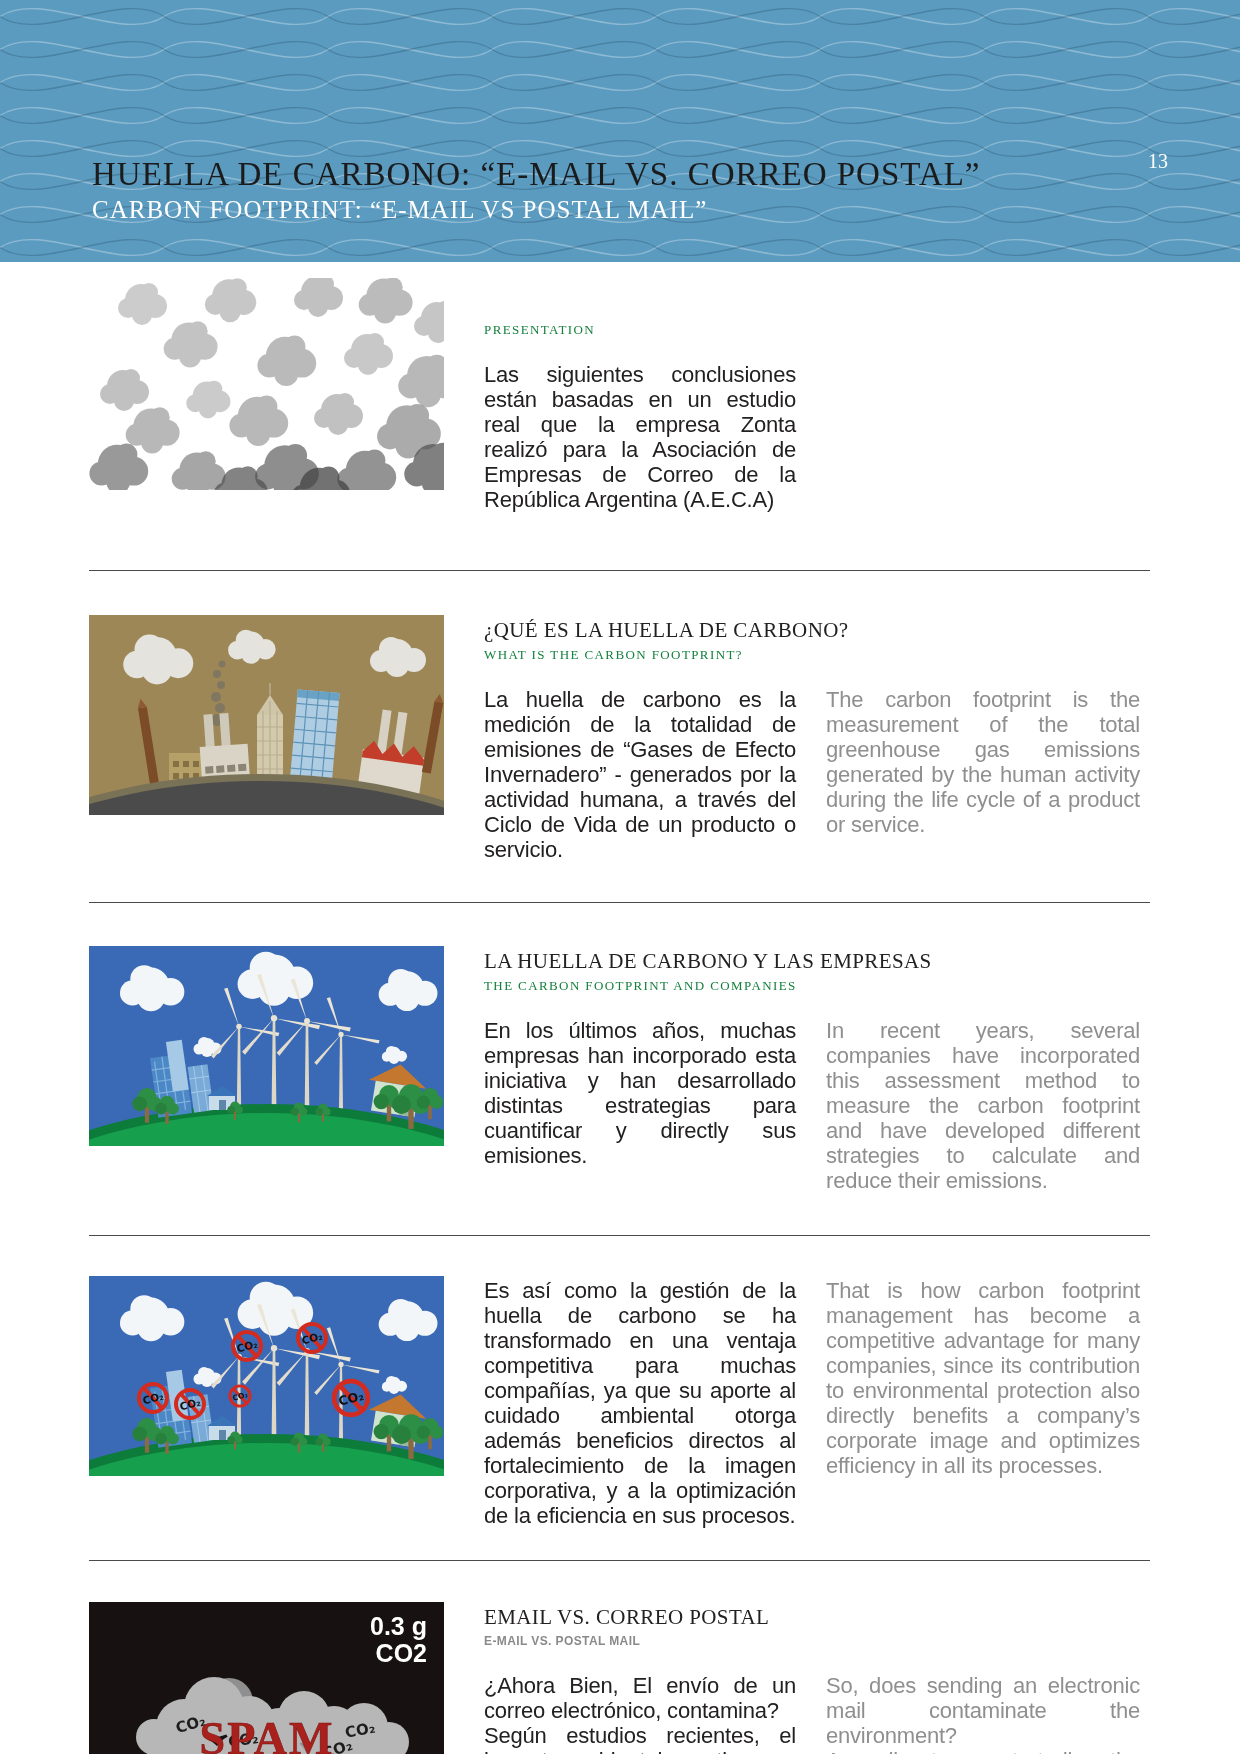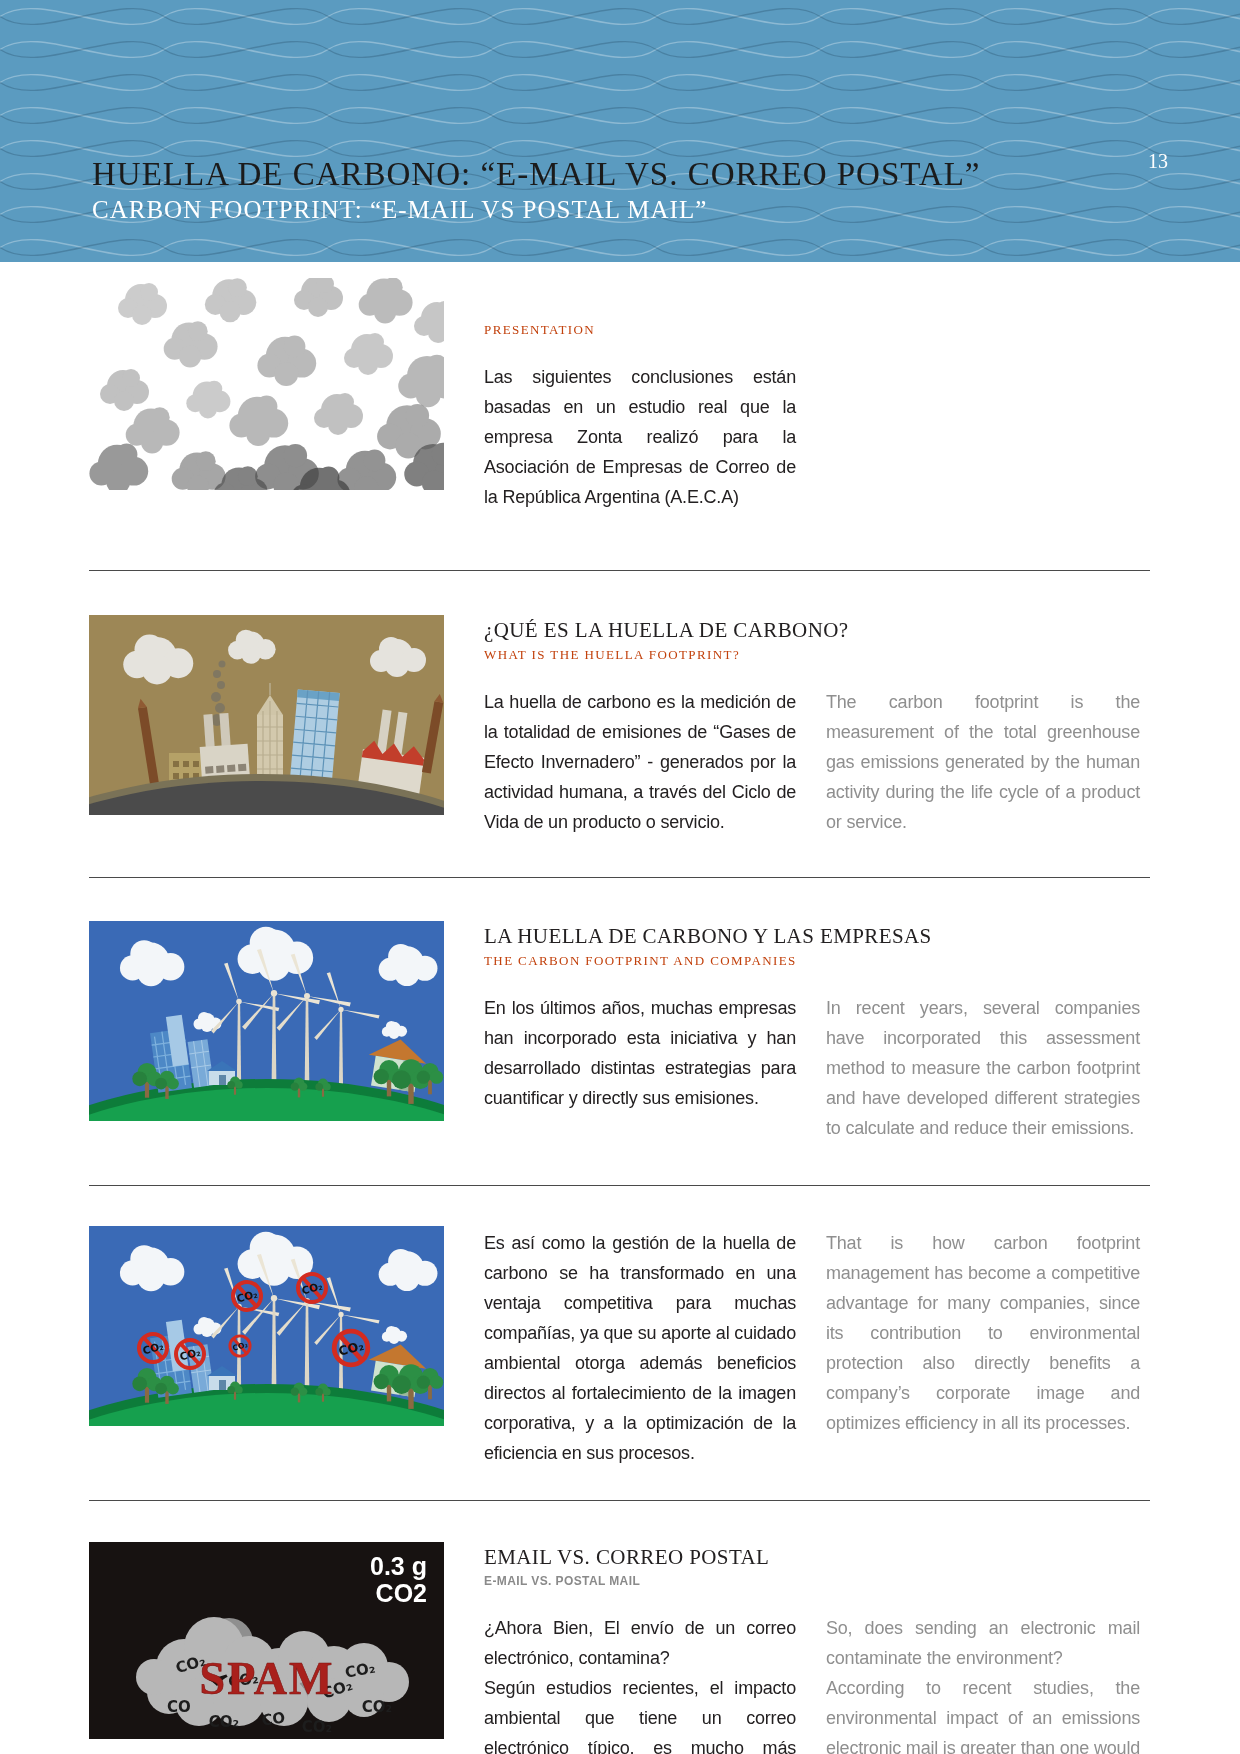--- a/index.html
+++ b/index.html
@@ -18,25 +18,25 @@
   .r1{padding:16px 0 58px 0;}
   .r2{padding:44px 0 40px 0;}
   .r3{padding:43px 0 42px 0;}
   .r4{padding:40px 0 32px 0;}
   .r5{padding:41px 0 0 0;}
   figure.fig{margin:0;width:355px;flex:none;}
   figure.fig svg{display:block;}
   .texts{margin-left:40px;flex:1;padding-top:2px;}
   .r1 .texts{padding-top:40px;}
   h3.sec{margin:0;font:400 21px/26px "Liberation Serif",serif;color:#232021;letter-spacing:.4px;}
-  .sub{margin-top:4px;font:400 13px/16px "Liberation Serif",serif;color:#c2410c;letter-spacing:1.4px;}
+  .sub{margin-top:4px;font:400 13px/16px "Liberation Serif",serif;color:#15803d;letter-spacing:1.4px;}
   .sub.sans{font:700 12px/15px "Liberation Sans",sans-serif;color:#8a8a8a;letter-spacing:.4px;}
   .cols{display:flex;margin-top:24px;}
   .cols.nohead{margin-top:0;}
-  p.es,p.en{margin:0;font-size:18px;line-height:30px;text-align:justify;
+  p.es,p.en{margin:0;font-size:22px;line-height:25px;text-align:justify;
             letter-spacing:-0.2px;white-space:pre-line;}
   p.es{width:312px;color:#232021;}
   p.en{width:314px;margin-left:30px;color:#8f8f8f;}
   hr.div{border:none;border-top:1.5px solid #4a4a4a;margin:0;}
 </style>
 </head>
 <body>
 
 <svg width="0" height="0" style="position:absolute" aria-hidden="true">
   <defs>
@@ -239,21 +239,21 @@
           <g transform="rotate(10 340 140)">
             <rect x="336" y="86" width="9" height="72" fill="#7c4b28"></rect>
             <polygon points="336,86 345,86 340,78" fill="#8f5a33"></polygon>
           </g>
           <ellipse cx="172" cy="329" rx="340" ry="170" fill="#7a7257"></ellipse>
           <ellipse cx="172" cy="336" rx="340" ry="170" fill="#4b4b4b"></ellipse>
         </svg>
       </figure>
       <div class="texts">
         <h3 class="sec">¿QUÉ ES LA HUELLA DE CARBONO?</h3>
-        <div class="sub">WHAT IS THE HUELLA FOOTPRINT?</div>
+        <div class="sub">WHAT IS THE CARBON FOOTPRINT?</div>
         <div class="cols">
           <p class="es">La huella de carbono es la medición de la totalidad de emisiones de “Gases de Efecto Invernadero” - generados por la actividad humana, a través del Ciclo de Vida de un producto o servicio.</p>
           <p class="en">The carbon footprint is the measurement of the total greenhouse gas emissions generated by the human activity during the life cycle of a product or service.</p>
         </div>
       </div>
     </div>
 
     <hr class="div">
 
     <div class="row r3">

